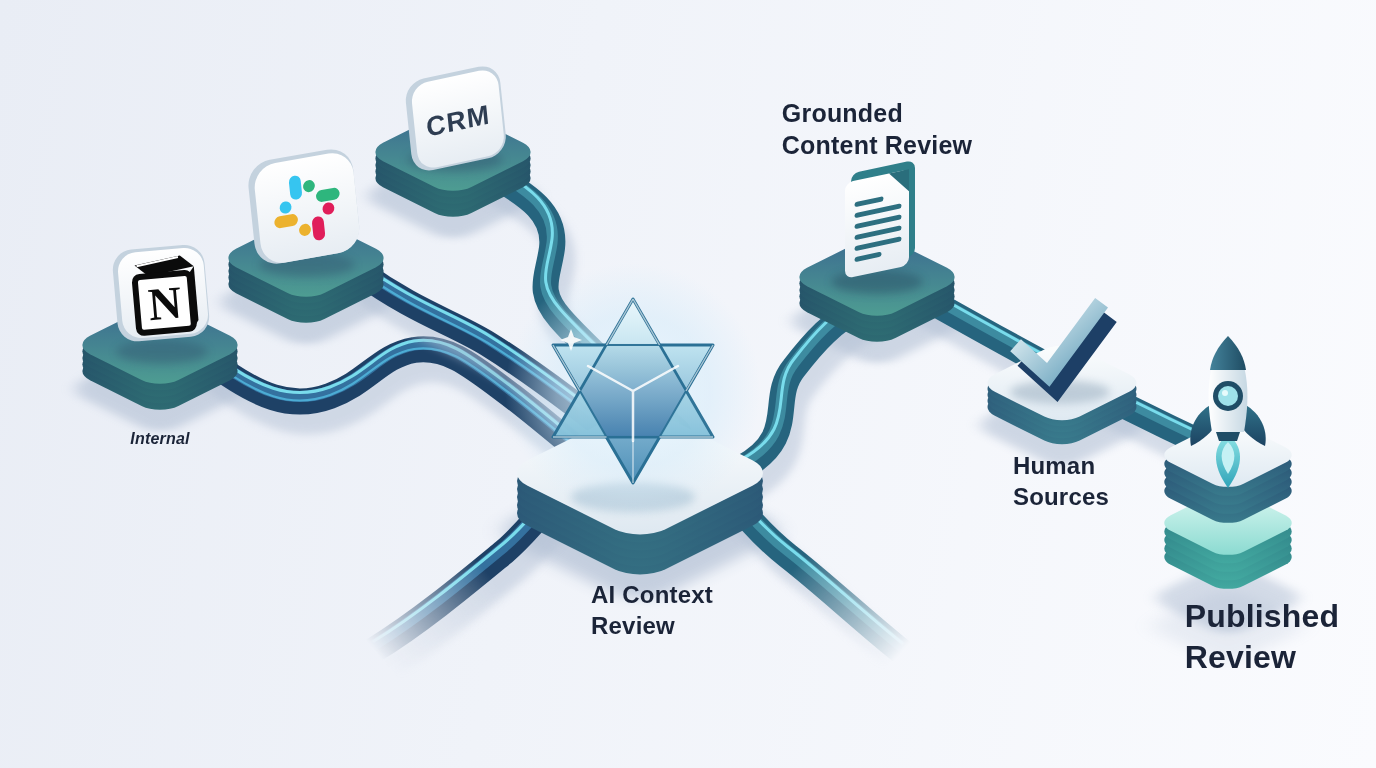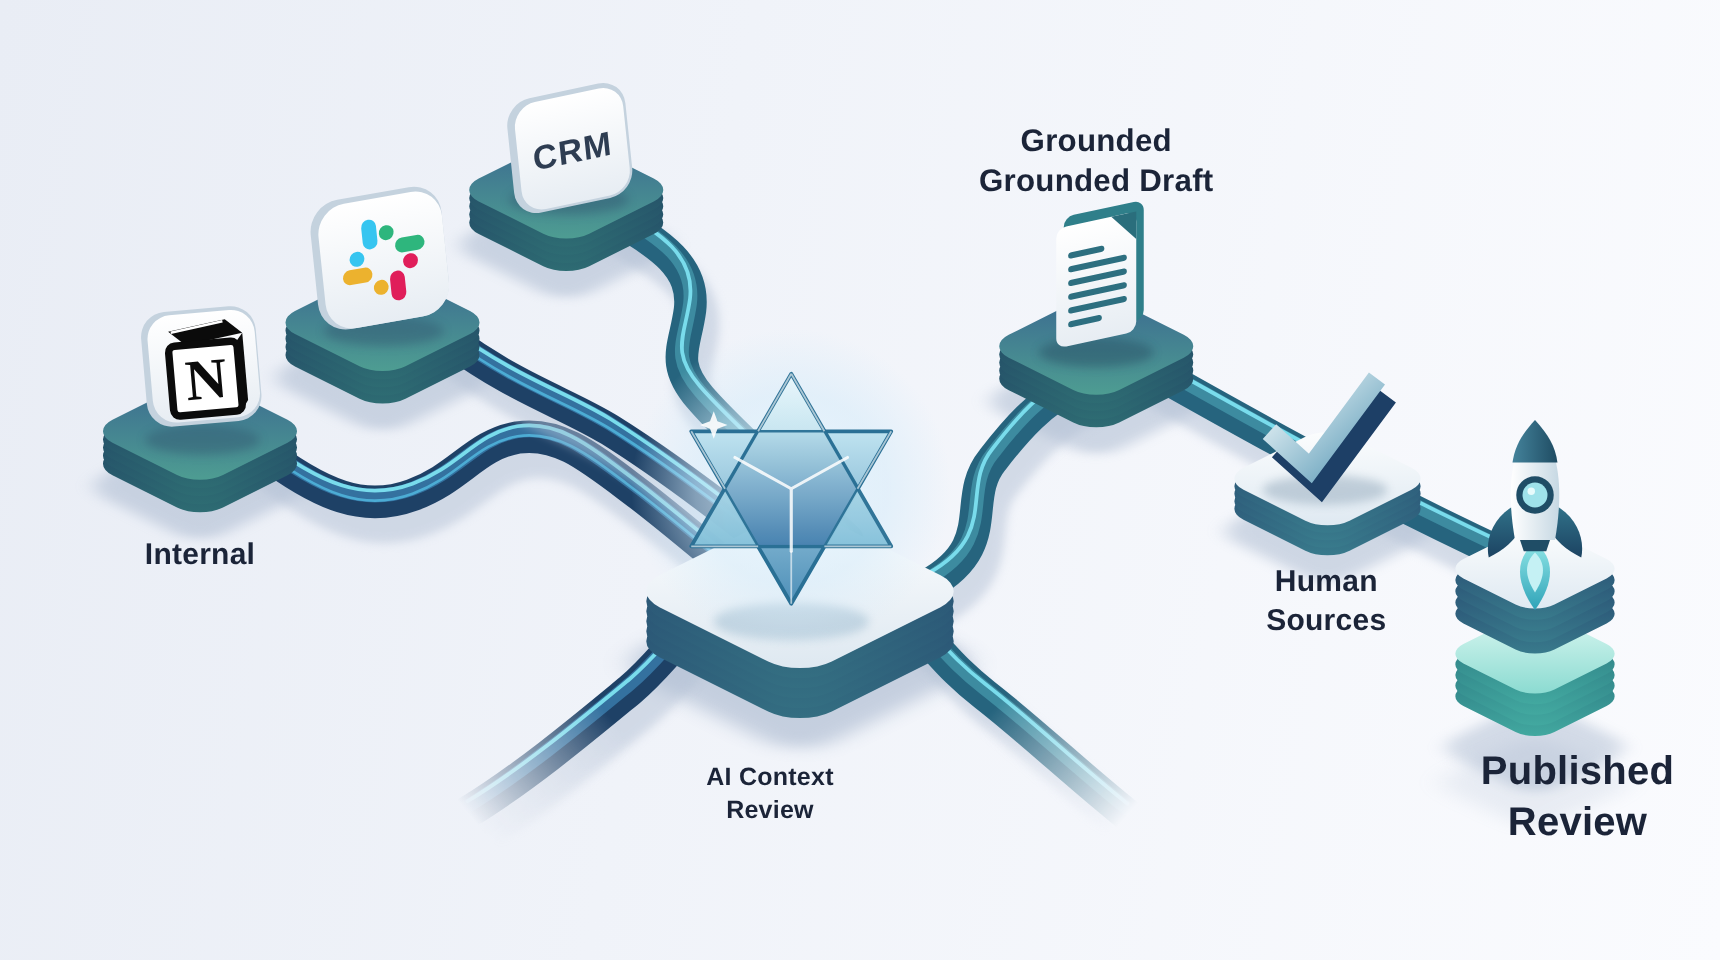--- a/index.html
+++ b/index.html
@@ -3,27 +3,27 @@
 <meta charset="utf-8">
 <style>
   html,body{margin:0;padding:0;}
   #stage{
     position:relative; width:1376px; height:768px; overflow:hidden;
     background:linear-gradient(100deg,#e9edf5 0%,#f0f3f9 40%,#fafbfe 100%);
     font-family:"Liberation Sans",sans-serif;
   }
   #art{position:absolute;left:0;top:0;}
   .lbl{
-    position:absolute; transform:translateX(-50%); text-align:center;
+    position:absolute; transform:translateX(-50%); text-align:left;
     font-weight:700; color:#1b2438; line-height:1.28; letter-spacing:.2px;
     white-space:nowrap;
   }
   .lbl span{display:block;}
-  .lbl-internal{left:160px;top:429px;font-size:24px;}
-  .lbl-ai{left:616px;top:580px;font-size:20px;margin-top:30px;}
+  .lbl-internal{left:160px;top:429px;font-size:16px;font-style:italic;}
+  .lbl-ai{left:652px;top:580px;font-size:24px;}
   .lbl-draft{left:877px;top:97px;font-size:25px;}
   .lbl-human{left:1061px;top:451px;font-size:24px;}
   .lbl-published{left:1262px;top:596px;font-size:32px;}
 
   
   .p-shadow{fill:none;stroke:#b2c0d4;stroke-width:30;stroke-linecap:round;opacity:.5;}
   .p-outer {fill:none;stroke:#1e4166;stroke-width:26;stroke-linecap:round;}
   .p-mid   {fill:none;stroke:#34719f;stroke-width:11;stroke-linecap:round;}
   .p-hi    {fill:none;stroke:#79dcec;stroke-width:3;stroke-linecap:round;}
   .p-hi2   {fill:none;stroke:#4fb3d9;stroke-width:2.2;stroke-linecap:round;opacity:.9;}
@@ -471,21 +471,21 @@
 
   <div class="lbl lbl-internal">
     <span>Internal</span>
   </div>
   <div class="lbl lbl-ai">
     <span>AI Context</span>
     <span>Review</span>
   </div>
   <div class="lbl lbl-draft">
     <span>Grounded</span>
-    <span>Grounded Draft</span>
+    <span>Content Review</span>
   </div>
   <div class="lbl lbl-human">
     <span>Human</span>
     <span>Sources</span>
   </div>
   <div class="lbl lbl-published">
     <span>Published</span>
     <span>Review</span>
   </div>
 

